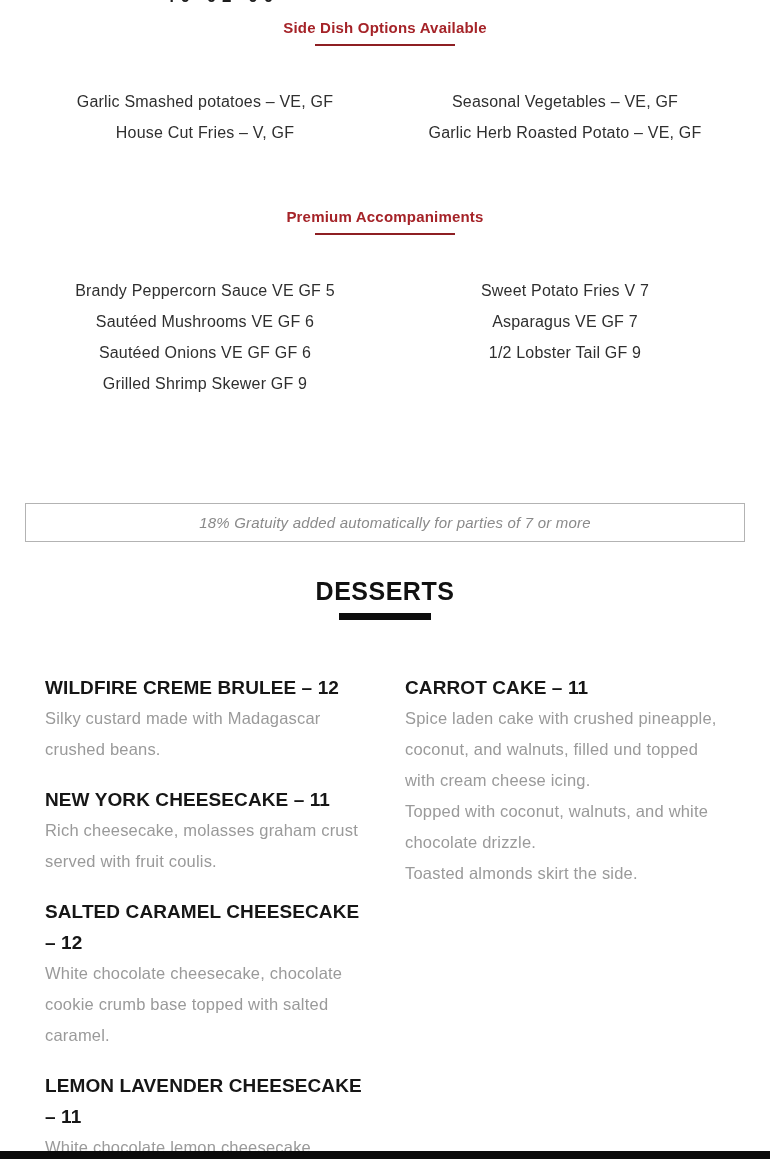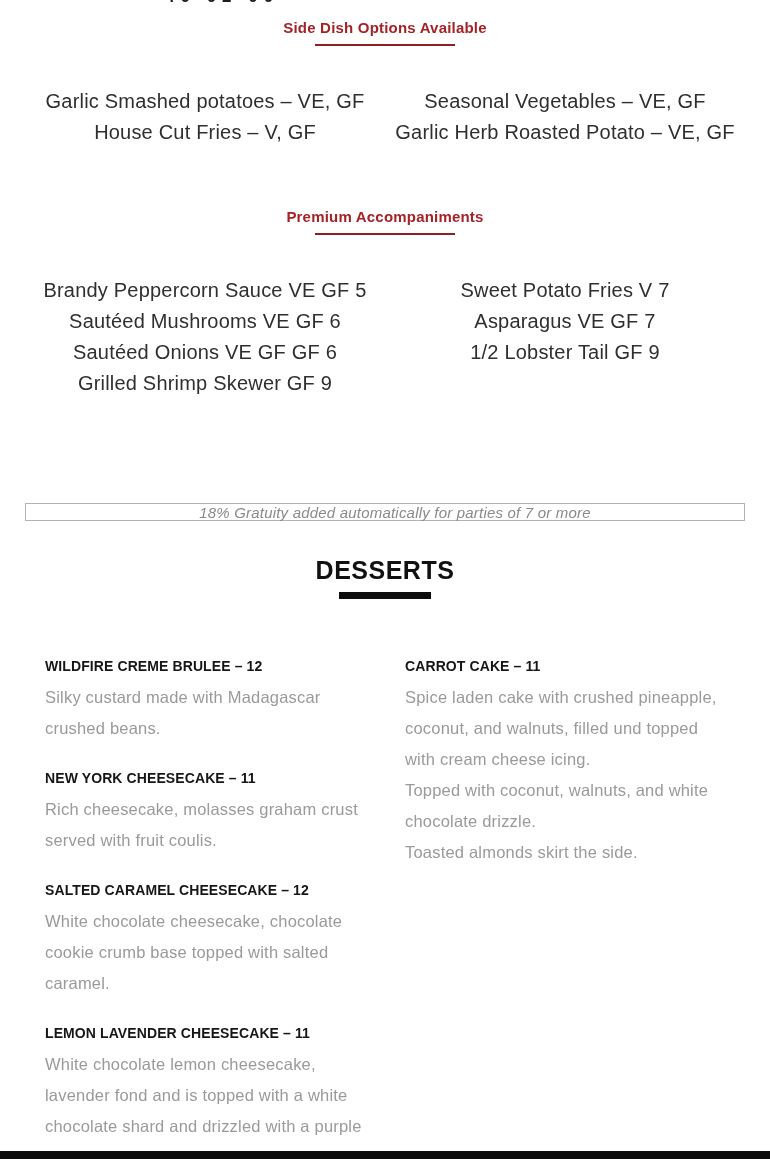--- a/index.html
+++ b/index.html
@@ -51,32 +51,32 @@
   
   .two-col {
     display: flex;
     padding: 0 25px;
   }
   .two-col .col {
     width: 360px;
     text-align: center;
   }
   .option-line {
-    font-size: 20px;
+    font-size: 16px;
     line-height: 31px;
     letter-spacing: 0.2px;
     color: #2f2f2f;
   }
   .side-rows { margin-top: 40px; }
   .premium-heading { margin-top: 61px; }
   .premium-rows { margin-top: 40px; }
   
   .gratuity-box {
     margin: 104px 25px 0 25px;
-    height: 18px;
+    height: 39px;
     border: 1px solid #b3b3b3;
     display: flex;
     align-items: center;
     justify-content: center;
     padding-left: 20px;
   }
   .gratuity-box span {
     font-style: italic;
     font-size: 15px;
     letter-spacing: 0.2px;
@@ -100,21 +100,21 @@
   }
   .dessert-cols {
     display: flex;
     padding: 0 45px;
     margin-top: 52px;
     gap: 40px;
   }
   .dessert-col { width: 320px; }
   .dessert-item { margin-bottom: 19px; }
   .dessert-title {
-    font-size: 14px;
+    font-size: 19px;
     font-weight: bold;
     line-height: 31px;
     letter-spacing: 0.1px;
     color: #161616;
   }
   .dessert-desc {
     font-size: 16.5px;
     line-height: 31px;
     letter-spacing: 0.2px;
     color: #9a9a9a;

